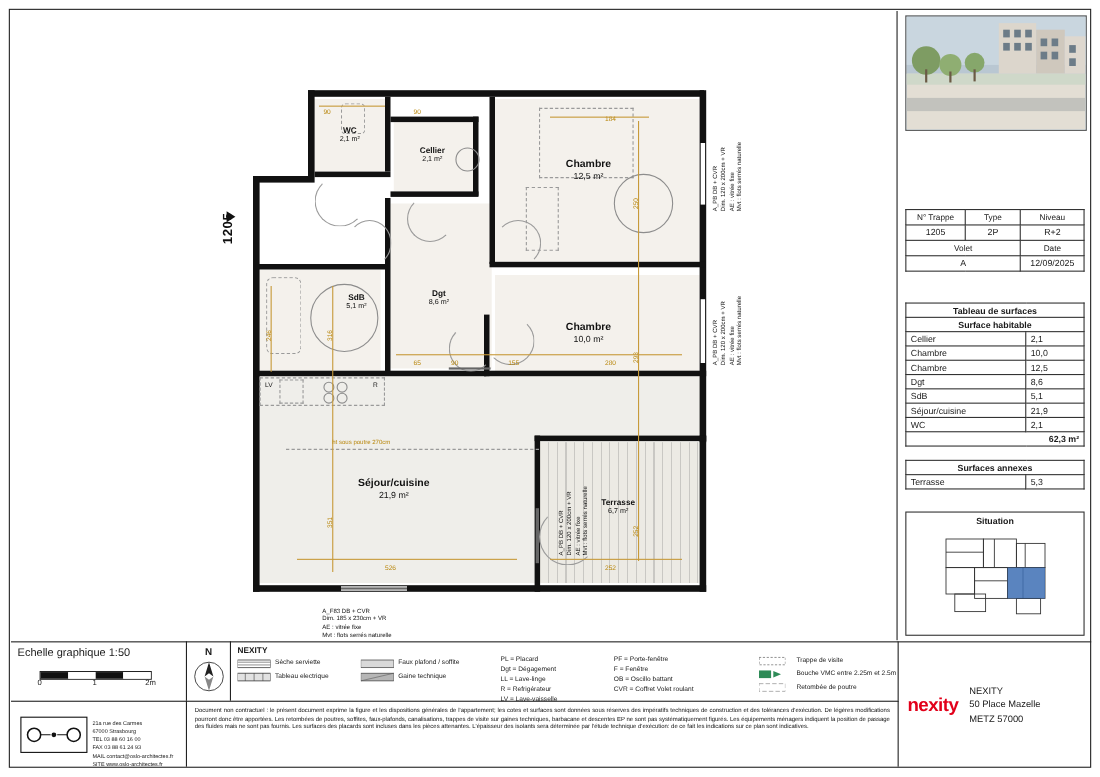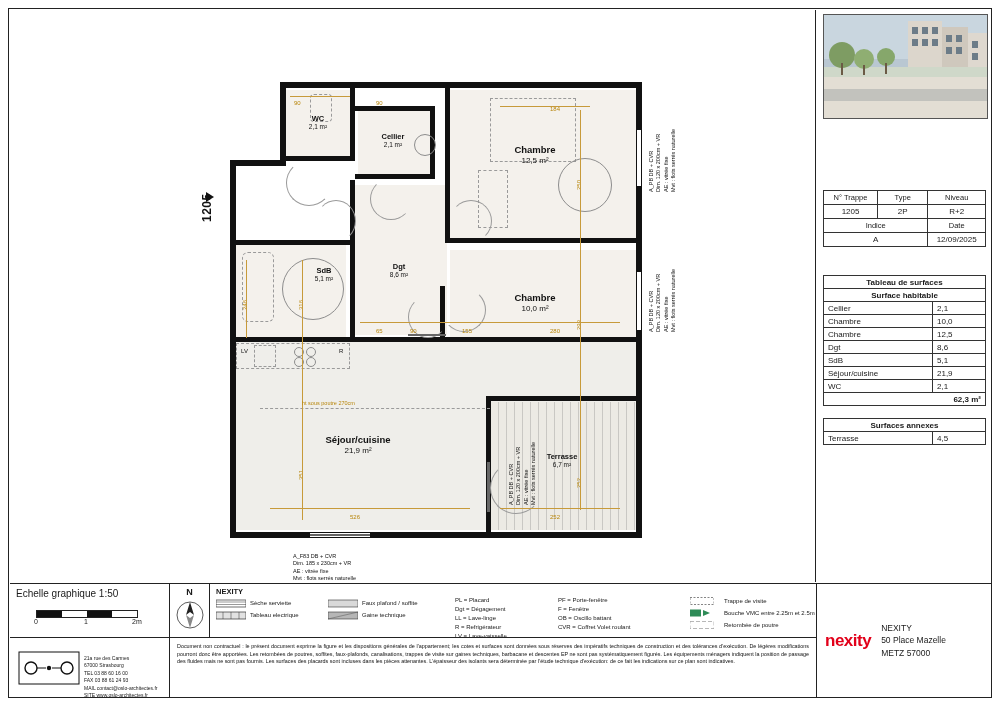--- a/index.html
+++ b/index.html
@@ -441,21 +441,21 @@
         <th class="hdr-cell" style="width:56px;">N° Trappe</th>
         <th class="hdr-cell" style="width:54px;">Type</th>
         <th class="hdr-cell" style="width:53px;">Niveau</th>
       </tr>
       <tr>
         <td class="bold">1205</td>
         <td class="bold">2P</td>
         <td class="bold">R+2</td>
       </tr>
       <tr>
-        <td class="hdr-cell" colspan="2">Indice</td>
+        <td class="hdr-cell" colspan="2">Volet</td>
         <td class="hdr-cell">Date</td>
       </tr>
       <tr>
         <td class="bold" colspan="2">A</td>
         <td>12/09/2025</td>
       </tr>
     </tbody>
       </table>
 
     <table class="surf-tbl" style="top:265px;">
@@ -500,25 +500,46 @@
     </tbody>
       </table>
 
     <table class="surf-tbl" style="top:408px;">
       <tbody>
           <tr>
         <td class="c" colspan="2">Surfaces annexes</td>
       </tr>
       <tr>
         <td class="l" style="width:100px;">Terrasse</td>
-        <td class="l">4,5</td>
+        <td class="l">5,3</td>
       </tr>
     </tbody>
       </table>
 
+    <div class="situation-box">
+      <div class="situation-title">Situation</div>
+      <svg width="161" height="88" viewBox="0 0 161 88">
+        <g stroke="#333" stroke-width="0.8" fill="none">
+          <rect x="36" y="10" width="34" height="26"></rect>
+          <rect x="70" y="10" width="30" height="26"></rect>
+          <rect x="100" y="14" width="26" height="22"></rect>
+          <rect x="36" y="36" width="26" height="24"></rect>
+          <rect x="62" y="36" width="30" height="28"></rect>
+          <rect x="92" y="36" width="34" height="28"></rect>
+          <rect x="44" y="60" width="28" height="16"></rect>
+          <rect x="100" y="64" width="22" height="14"></rect>
+          <line x1="36" y1="22" x2="70" y2="22"></line>
+          <line x1="80" y1="10" x2="80" y2="36"></line>
+          <line x1="108" y1="14" x2="108" y2="36"></line>
+          <line x1="62" y1="48" x2="92" y2="48"></line>
+          <line x1="106" y1="36" x2="106" y2="64"></line>
+        </g>
+        <rect x="92" y="36" width="34" height="28" fill="#3d6fb4" opacity="0.85"></rect>
+      </svg>
+    </div>
   </div>
 
   <div class="bottom-strip">
 
     <div class="bs-cell scale-box">
       <div class="scale-title">Echelle graphique 1:50</div>
       <div class="scale-bar">
         <div style="left:0;width:25px;background:#111;"></div>
         <div style="left:25px;width:25px;background:#fff;"></div>
         <div style="left:50px;width:25px;background:#111;"></div>

